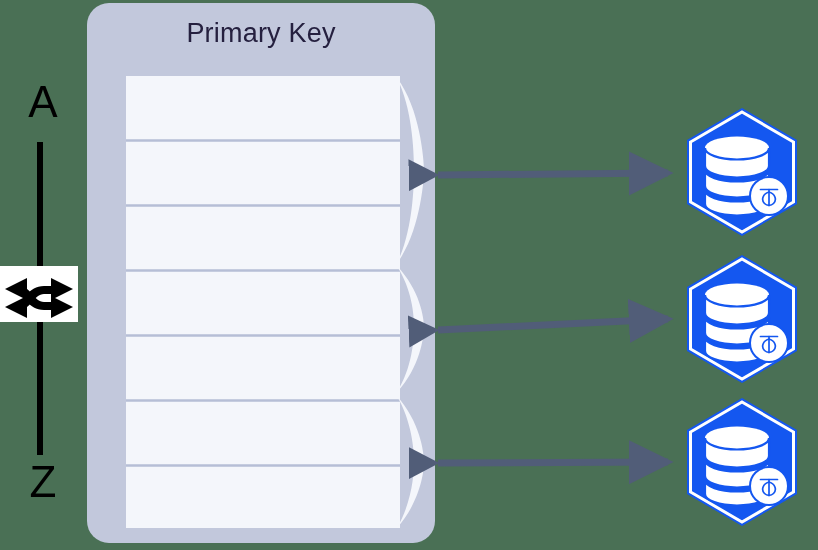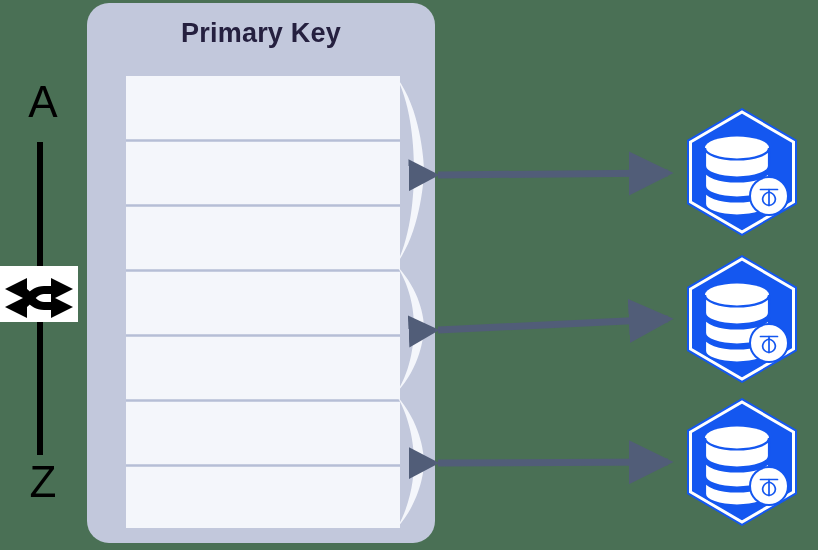--- a/index.html
+++ b/index.html
@@ -37,21 +37,21 @@
   #axis-letter-a { left: 8px; top: 80px; }
   #axis-letter-z { left: 8px; top: 460px; }
   #panel-title {
     position: absolute;
     left: 87px;
     top: 18px;
     width: 348px;
     text-align: center;
     font-family: "Liberation Sans", sans-serif;
     font-size: 27px;
-    font-weight: 700;
+    font-weight: 400;
     color: #25203f;
     letter-spacing: 0.2px;
     user-select: none;
   }
 </style>
 </head>
 <body>
 
 <div id="stage">
 

